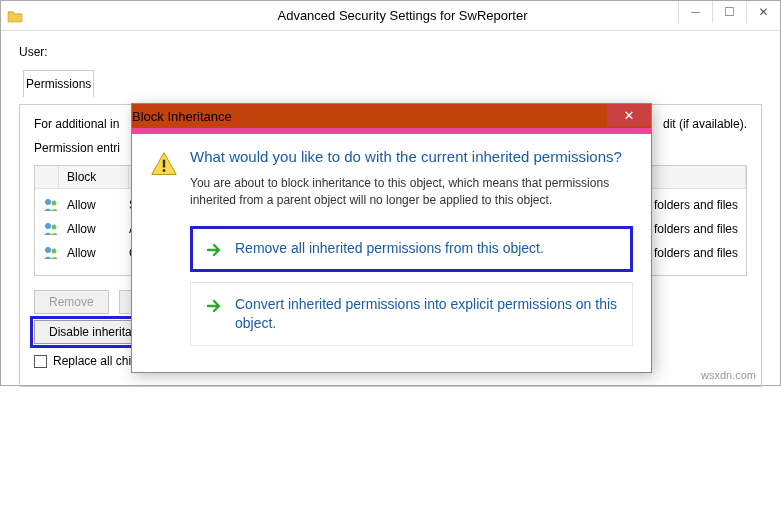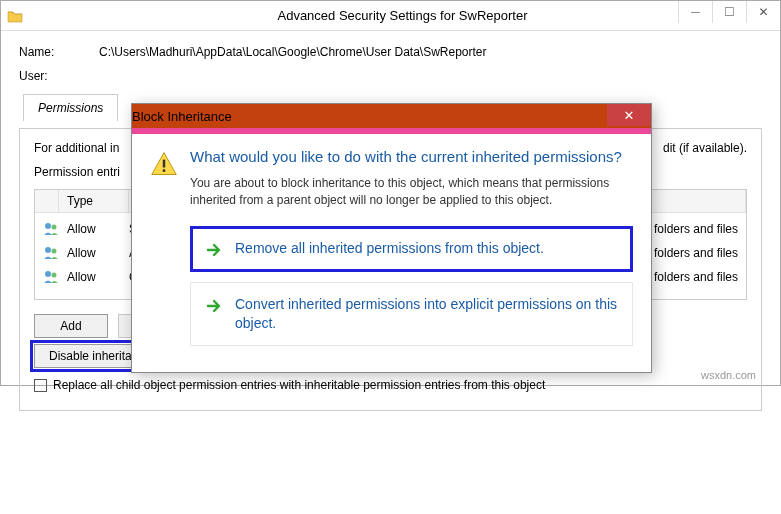--- a/index.html
+++ b/index.html
@@ -14,21 +14,21 @@
 .win-btn { width: 34px; height: 22px; display: flex; align-items: center; justify-content: center; font-size: 12px; color: #777; border-left:1px solid #ddd; cursor:default;}
 .win-btn.close { color:#555;}
 .main-body { padding: 14px 18px 10px 18px; }
 
 .info-row { display: flex; margin-bottom: 10px; font-size: 12px; }
 .info-label { width: 80px; color: #000; }
 .info-value { color: #000; }
 
 .tabs-area { border:1px solid #ccc; padding:0; margin-top:8px;}
 .tab-header { display:flex; }
-.tab { padding:6px 14px; font-size:12px; border:1px solid #ccc; border-bottom:none; background:#fff; position:relative; top:1px; margin-left:4px;font-style:italic;}
+.tab { padding:6px 2px; font-size:12px; border:1px solid #ccc; border-bottom:none; background:#fff; position:relative; top:1px; margin-left:4px;}
 .tab.active { background:#fff; }
 .tab-content{ padding:12px 14px 18px 14px; font-size:12px;}
 .hint-row{ margin-bottom:10px;}
 
 .permissions-table{ border:1px solid #ccc; background:#fff; width:100%; }
 .ptable-head{ display:flex; background:#f5f5f5; border-bottom:1px solid #e0e0e0;}
 .ptable-head .col{ padding:4px 8px; font-size:12px; border-right:1px solid #e0e0e0;}
 .ptable-body .row{ display:flex; align-items:center; padding:2px 0;}
 .ptable-body .cell{ padding:2px 8px; font-size:12px;}
 .user-ico{ width:16px; height:16px; display:inline-block; vertical-align:middle; margin-right:2px;}
@@ -75,24 +75,20 @@
     <span class="title-text">Advanced Security Settings for SwReporter</span>
     <div class="win-controls">
       <div class="win-btn">─</div>
       <div class="win-btn">☐</div>
       <div class="win-btn close">✕</div>
     </div>
   </div>
 
   <div class="main-body">
     <div class="info-row">
-      <div class="info-label">Name:</div>
-      <div class="info-value">C:\Users\Madhuri\AppData\Local\Google\Chrome\User Data\SwReporter</div>
-    </div>
-    <div class="info-row">
       <div class="info-label">User:</div>
       <div class="info-value"></div>
     </div>
 
     <div>
       <div class="tab-header">
         <div class="tab active">Permissions</div>
       </div>
       <div class="tabs-area" style="border-top:1px solid #ccc;">
         <div class="tab-content">
@@ -101,21 +97,21 @@
             <span>For additional in</span>
             <span>dit (if available).</span>
           </div>
           <div class="hint-row">
             <span>Permission entri</span>
           </div>
 
           <div class="permissions-table">
             <div class="ptable-head">
               <div class="col" style="width:24px;"></div>
-              <div class="col type">Type</div>
+              <div class="col type">Block</div>
               <div class="col pr">Pr</div>
               <div class="col" style="flex:1;"></div>
             </div>
             <div class="ptable-body">
               <div class="row">
                 <div class="cell" style="width:24px;"><span class="user-ico"><svg viewBox="0 0 16 16">
                         <circle cx="5" cy="5" r="3" fill="#5aa0d8"></circle>
                         <circle cx="11" cy="6" r="2.5" fill="#6cc06c"></circle>
                         <path d="M1 14 q4-5 8 0" fill="#5aa0d8"></path>
                         <path d="M8 14 q3-4 7 0" fill="#6cc06c"></path>
@@ -143,21 +139,20 @@
                         <path d="M8 14 q3-4 7 0" fill="#6cc06c"></path>
                       </svg></span></div>
                 <div class="cell" style="width:62px;">Allow</div>
                 <div class="cell" style="width:34px;">Q</div>
                 <div class="cell trail">folders and files</div>
               </div>
             </div>
           </div>
 
           <div class="button-row">
-            <div class="btn">Add</div>
             <div class="btn dis">Remove</div>
             <div class="btn dis">View</div>
           </div>
 
           <div style="margin-top:6px;">
             <span class="highlight-blue" style="display:inline-block;">
               <span class="btn">Disable inheritance</span>
             </span>
           </div>
 

